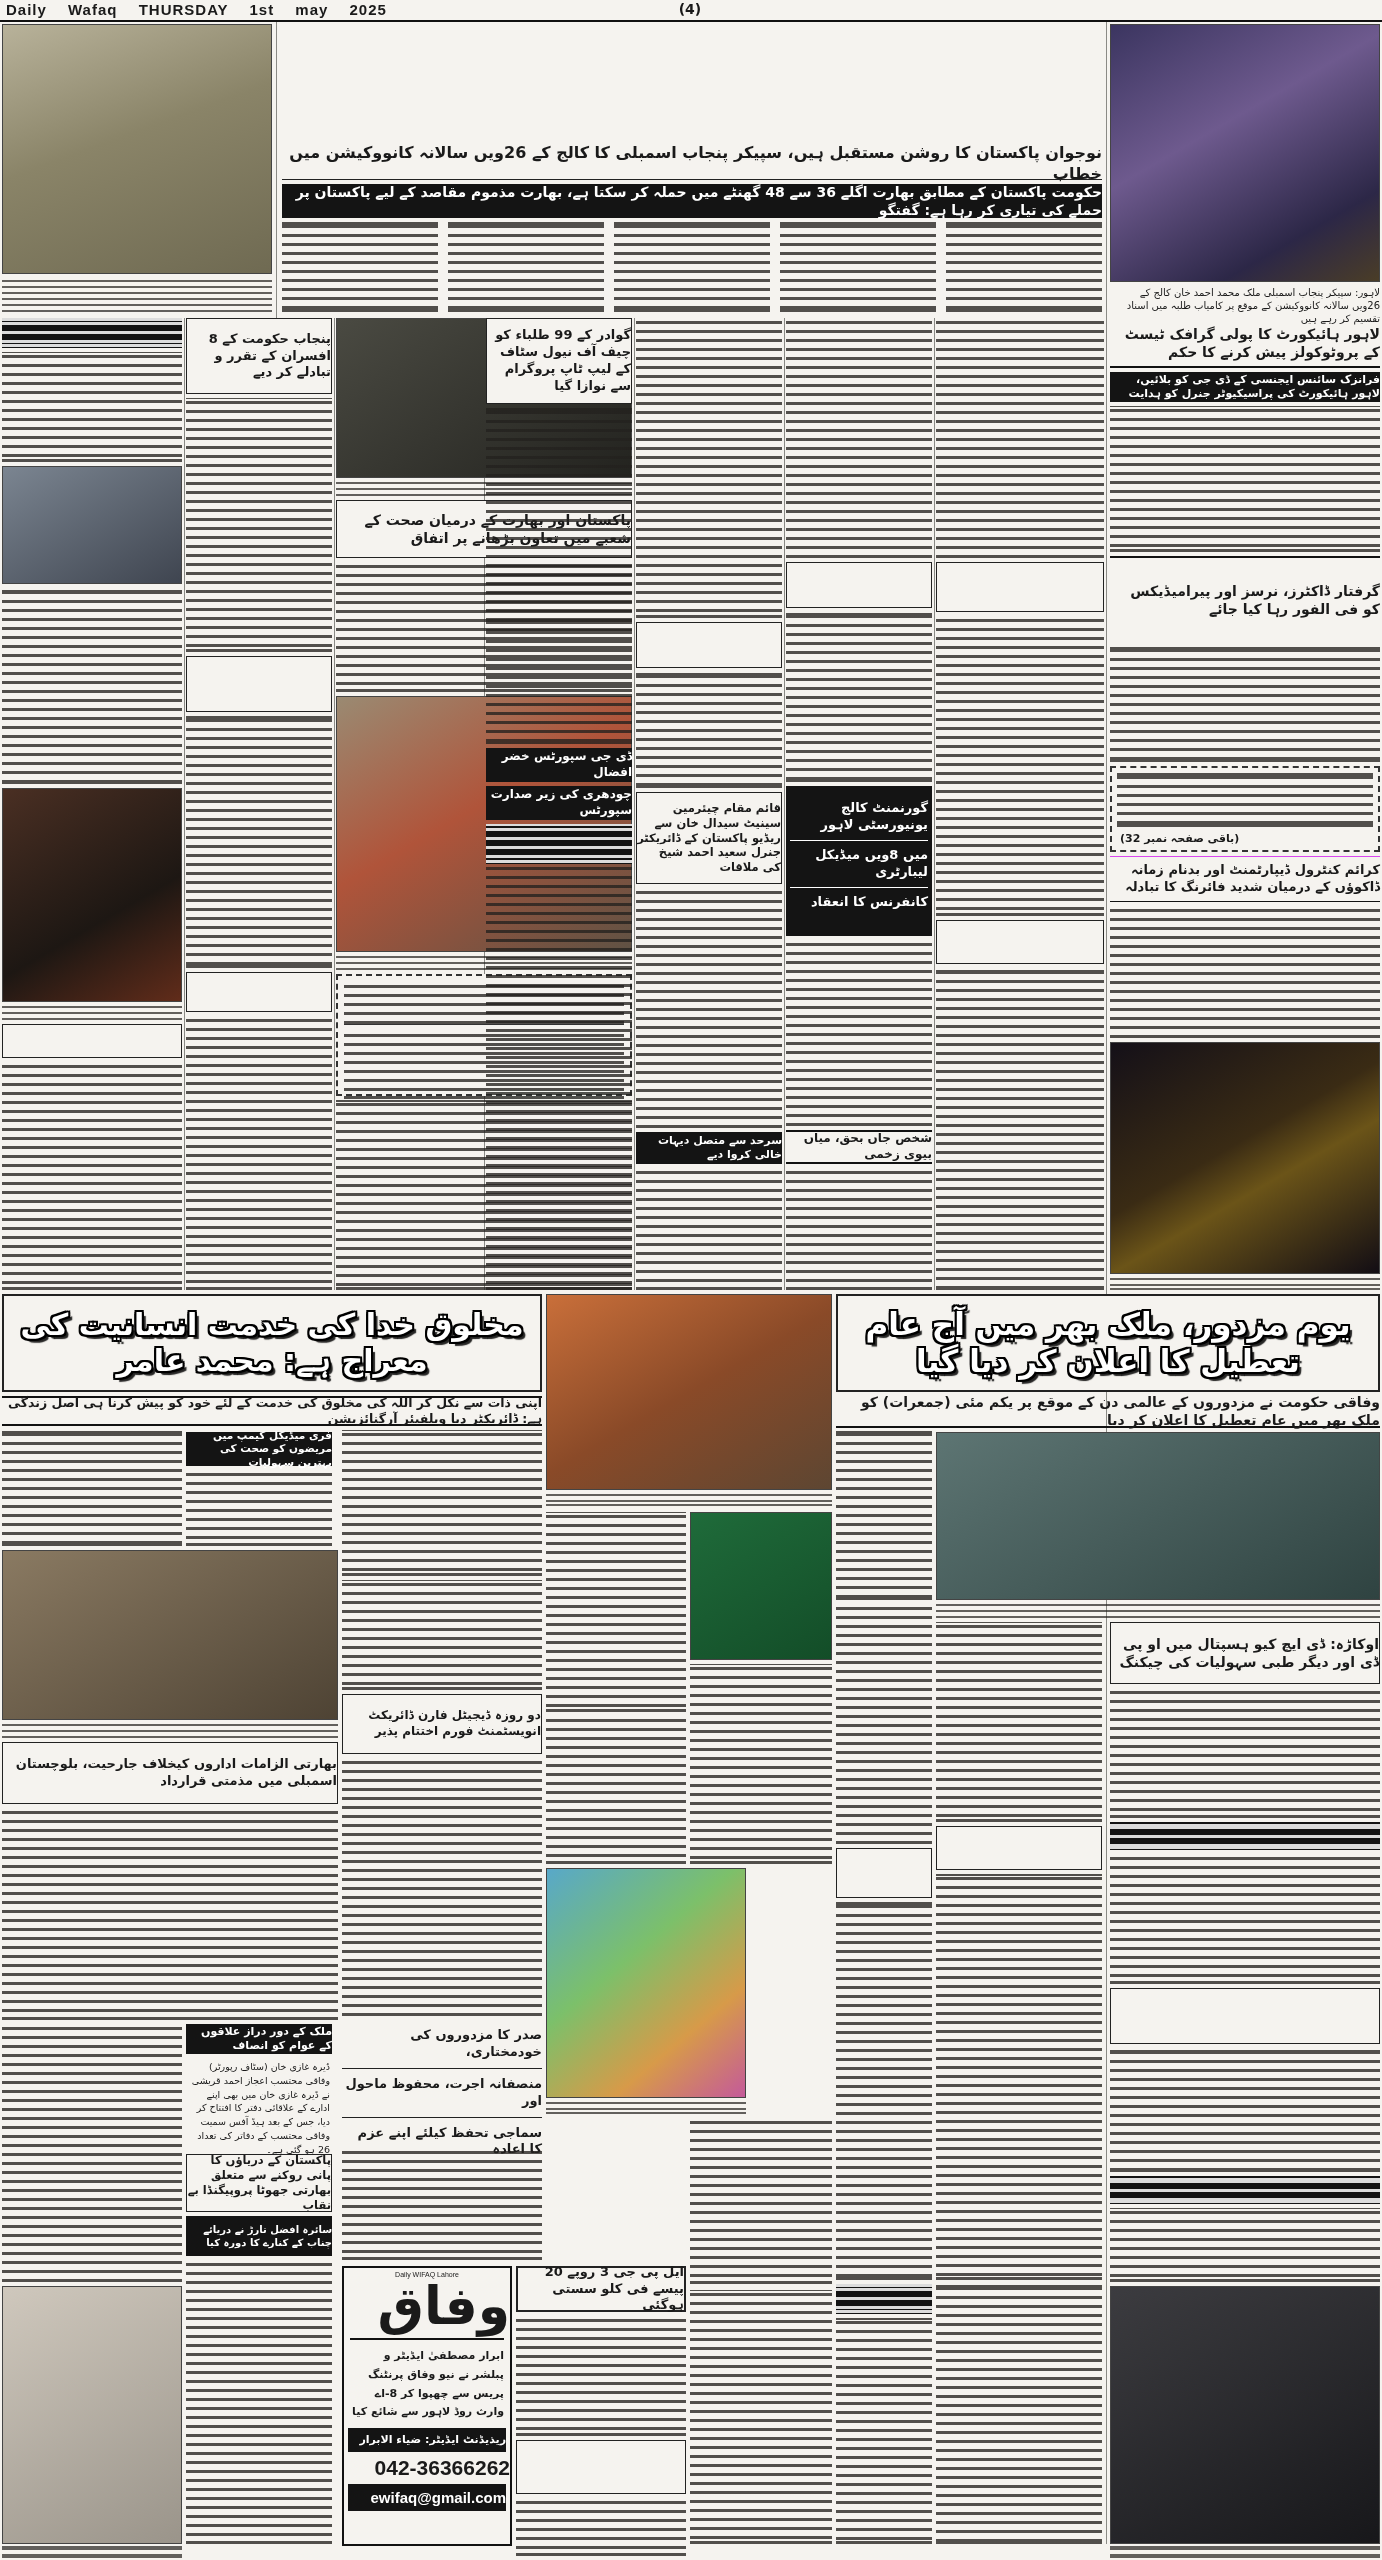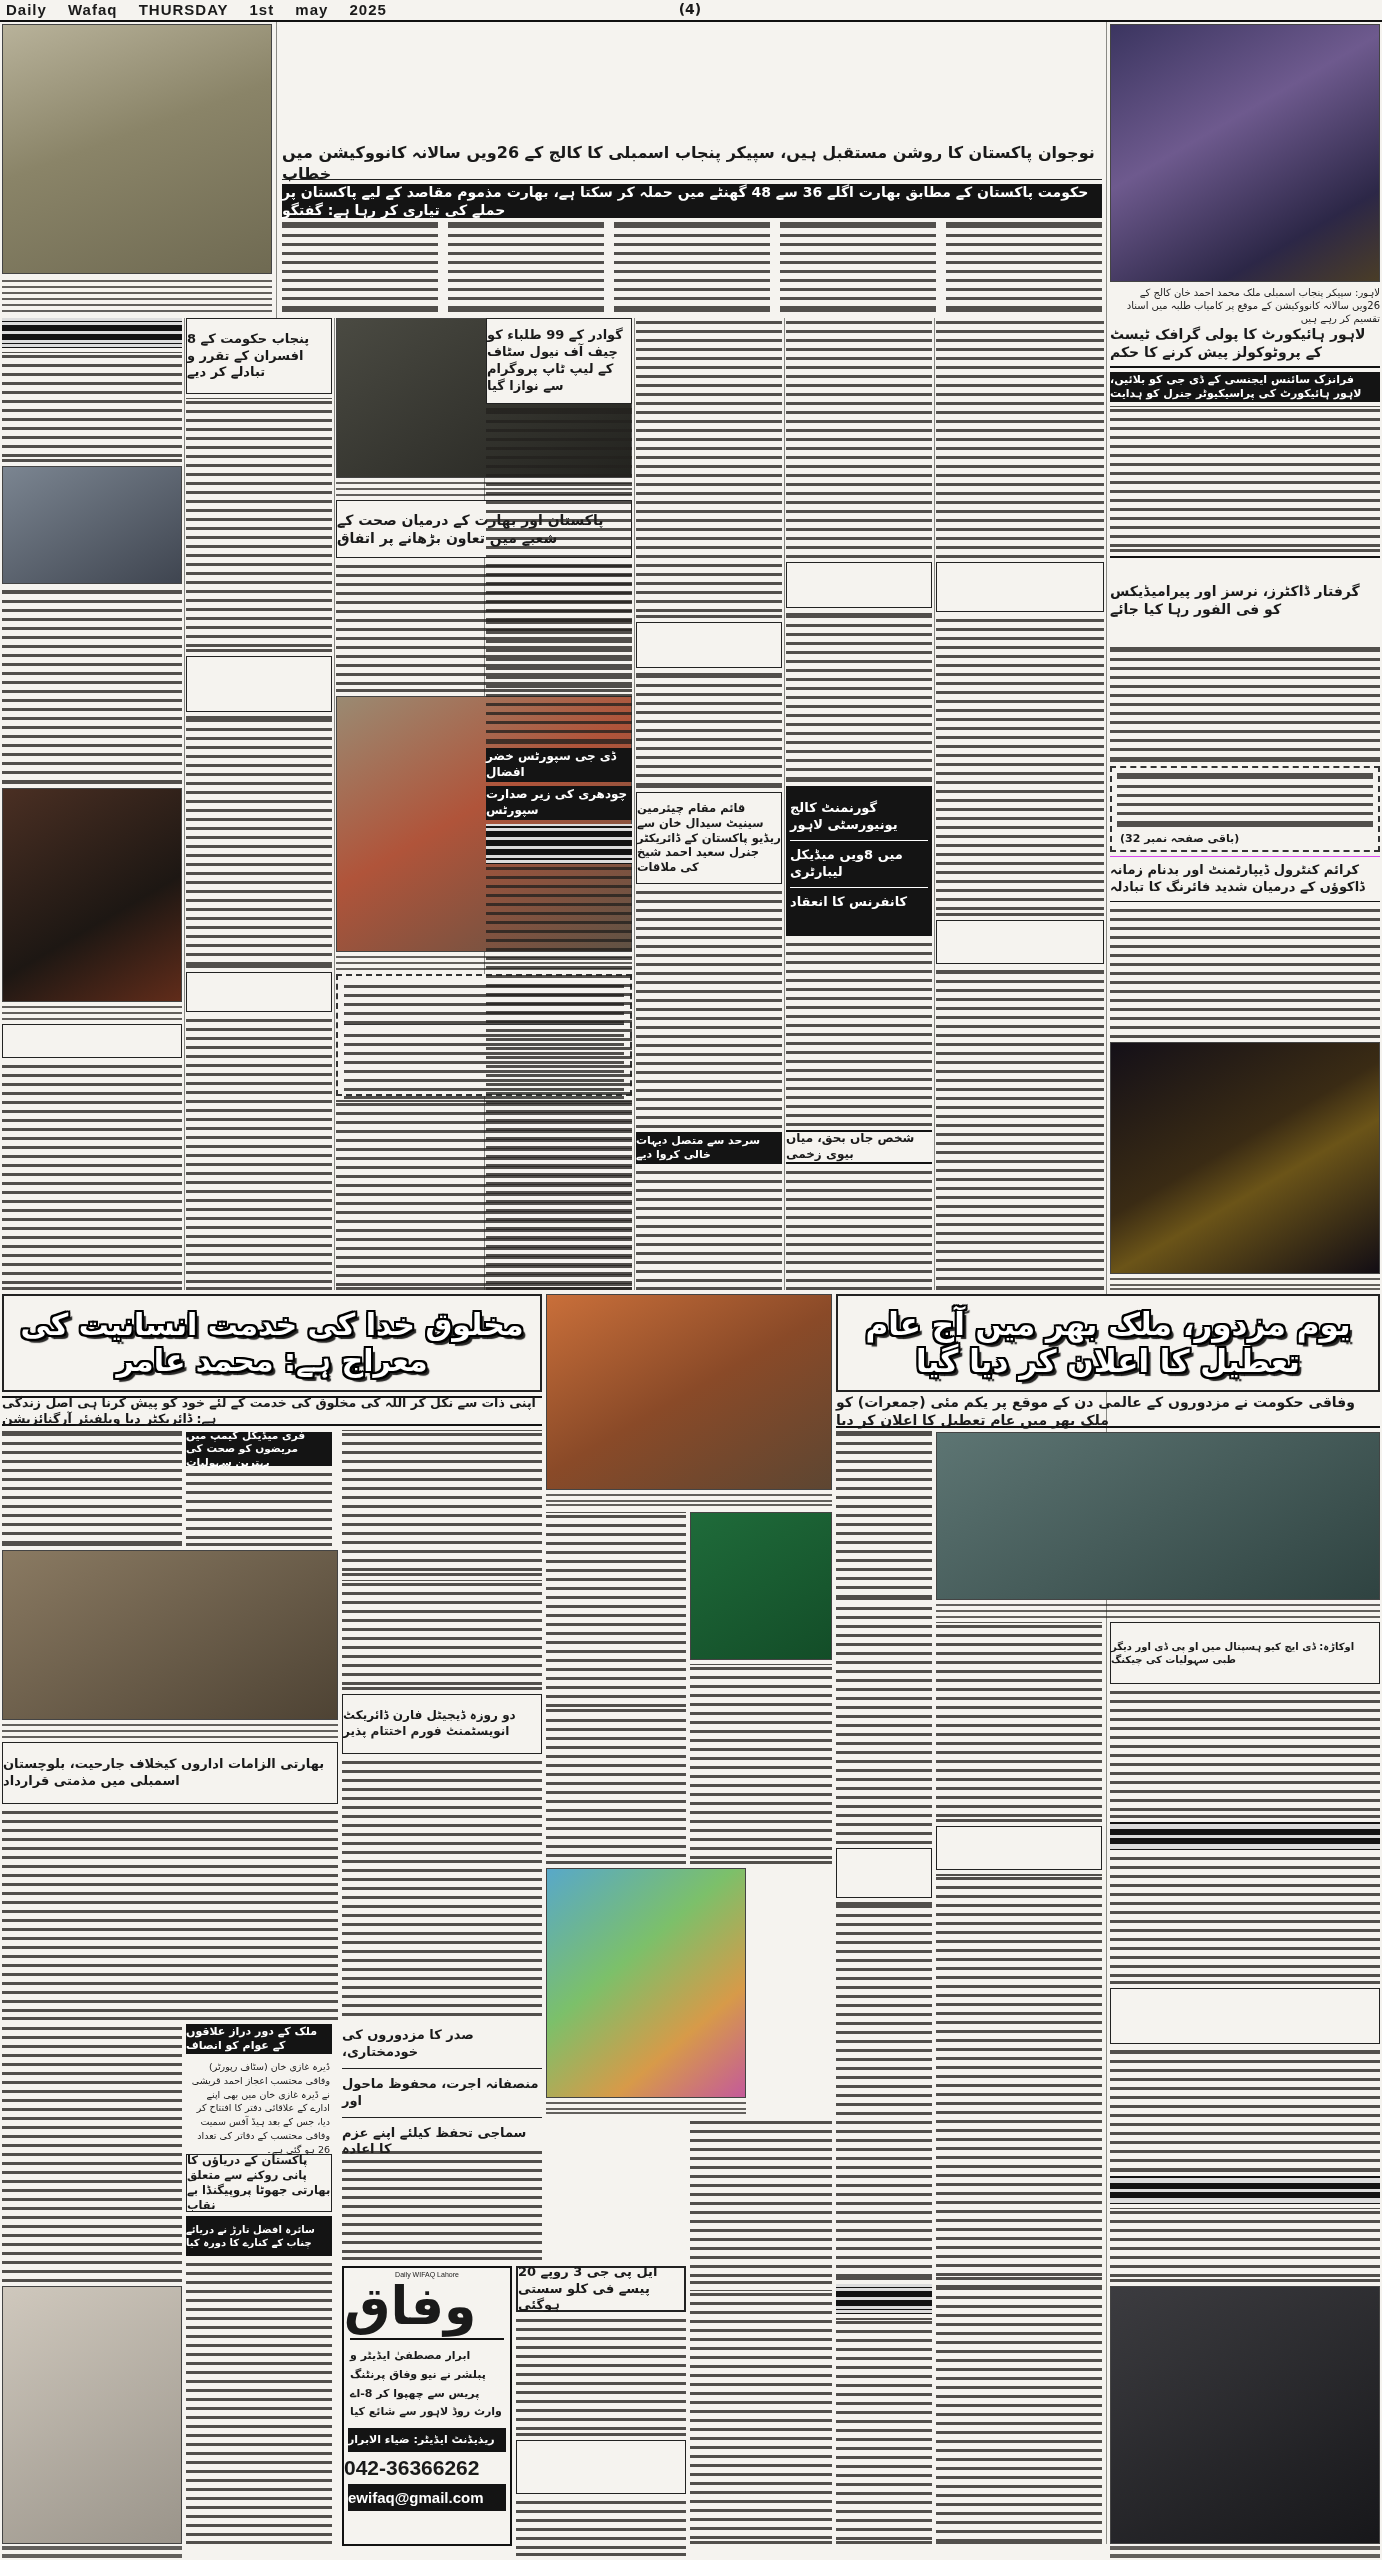--- a/index.html
+++ b/index.html
@@ -14,21 +14,21 @@
       background-origin:content-box;padding:2px 3px;}
   .revtx{background-color:#141414;background-image:repeating-linear-gradient(to bottom,rgba(255,255,255,.85) 0 3px,transparent 3px 9px);
       background-origin:content-box;padding:4px 8px;}
   .rev{background:#141414;color:#fff;}
   .bx{border:1px solid #222;background:#f5f3ef;}
   .bx2{border-top:2px solid #111;border-bottom:2px solid #111;background:#f5f3ef;}
   .dash{border:2px dashed #333;background:#f5f3ef;}
   .vr{background:#8a8a85;width:1px;}
   .hr{background:#111;}
   .ur{direction:rtl;unicode-bidi:embed;}
-  .h{font-weight:bold;text-align:left;line-height:1.3;}
+  .h{font-weight:bold;text-align:right;line-height:1.3;}
   .ho{color:#fff;font-weight:bold;text-align:center;
       text-shadow:-2px -2px 0 #000,2px -2px 0 #000,-2px 2px 0 #000,2px 2px 0 #000,
                   0 -2px 0 #000,0 2px 0 #000,-2px 0 0 #000,2px 0 0 #000,4px 4px 1px rgba(0,0,0,.85);}
   .cap{font-size:10px;line-height:1.3;text-align:right;}
   .photo{border:1px solid #444;}
   .flexcols{display:flex;gap:10px;}
   .flexcols>div{flex:1;}
   .center{display:flex;align-items:center;justify-content:center;}
   .mast{font-weight:bold;font-size:15px;letter-spacing:1px;word-spacing:16px;font-family:"Liberation Sans",sans-serif;}
 </style>
@@ -206,21 +206,21 @@
 <div class="b revtx" style="left:836px;top:2284px;width:96px;height:30px"></div>
 <div class="b tx" style="left:836px;top:2318px;width:96px;height:226px"></div>
 
 <div class="b photo" style="left:936px;top:1432px;width:444px;height:168px;background:linear-gradient(150deg,#5d7573,#2f4341)"></div>
 <div class="b txs" style="left:936px;top:1602px;width:444px;height:16px"></div>
 <div class="b tx" style="left:936px;top:1622px;width:166px;height:200px"></div>
 <div class="b bx tx" style="left:936px;top:1826px;width:166px;height:44px"></div>
 <div class="b tx" style="left:936px;top:1874px;width:166px;height:406px"></div>
 <div class="b tx" style="left:936px;top:2284px;width:166px;height:260px"></div>
 
-<div class="b bx h ur center" style="left:1110px;top:1622px;width:270px;height:62px;font-size:10px">اوکاڑہ: ڈی ایچ کیو ہسپتال میں او پی ڈی اور دیگر طبی سہولیات کی چیکنگ</div>
+<div class="b bx h ur center" style="left:1110px;top:1622px;width:270px;height:62px;font-size:14px">اوکاڑہ: ڈی ایچ کیو ہسپتال میں او پی ڈی اور دیگر طبی سہولیات کی چیکنگ</div>
 <div class="b tx" style="left:1110px;top:1688px;width:270px;height:130px"></div>
 <div class="b revtx" style="left:1110px;top:1822px;width:270px;height:28px"></div>
 <div class="b tx" style="left:1110px;top:1854px;width:270px;height:130px"></div>
 <div class="b bx tx" style="left:1110px;top:1988px;width:270px;height:56px"></div>
 <div class="b tx" style="left:1110px;top:2048px;width:270px;height:124px"></div>
 <div class="b revtx" style="left:1110px;top:2176px;width:270px;height:28px"></div>
 <div class="b tx" style="left:1110px;top:2208px;width:270px;height:74px"></div>
 <div class="b photo" style="left:1110px;top:2286px;width:270px;height:258px;background:linear-gradient(150deg,#3c3c40,#17171a)"></div>
 <div class="b txs" style="left:1110px;top:2546px;width:270px;height:12px"></div>
 

